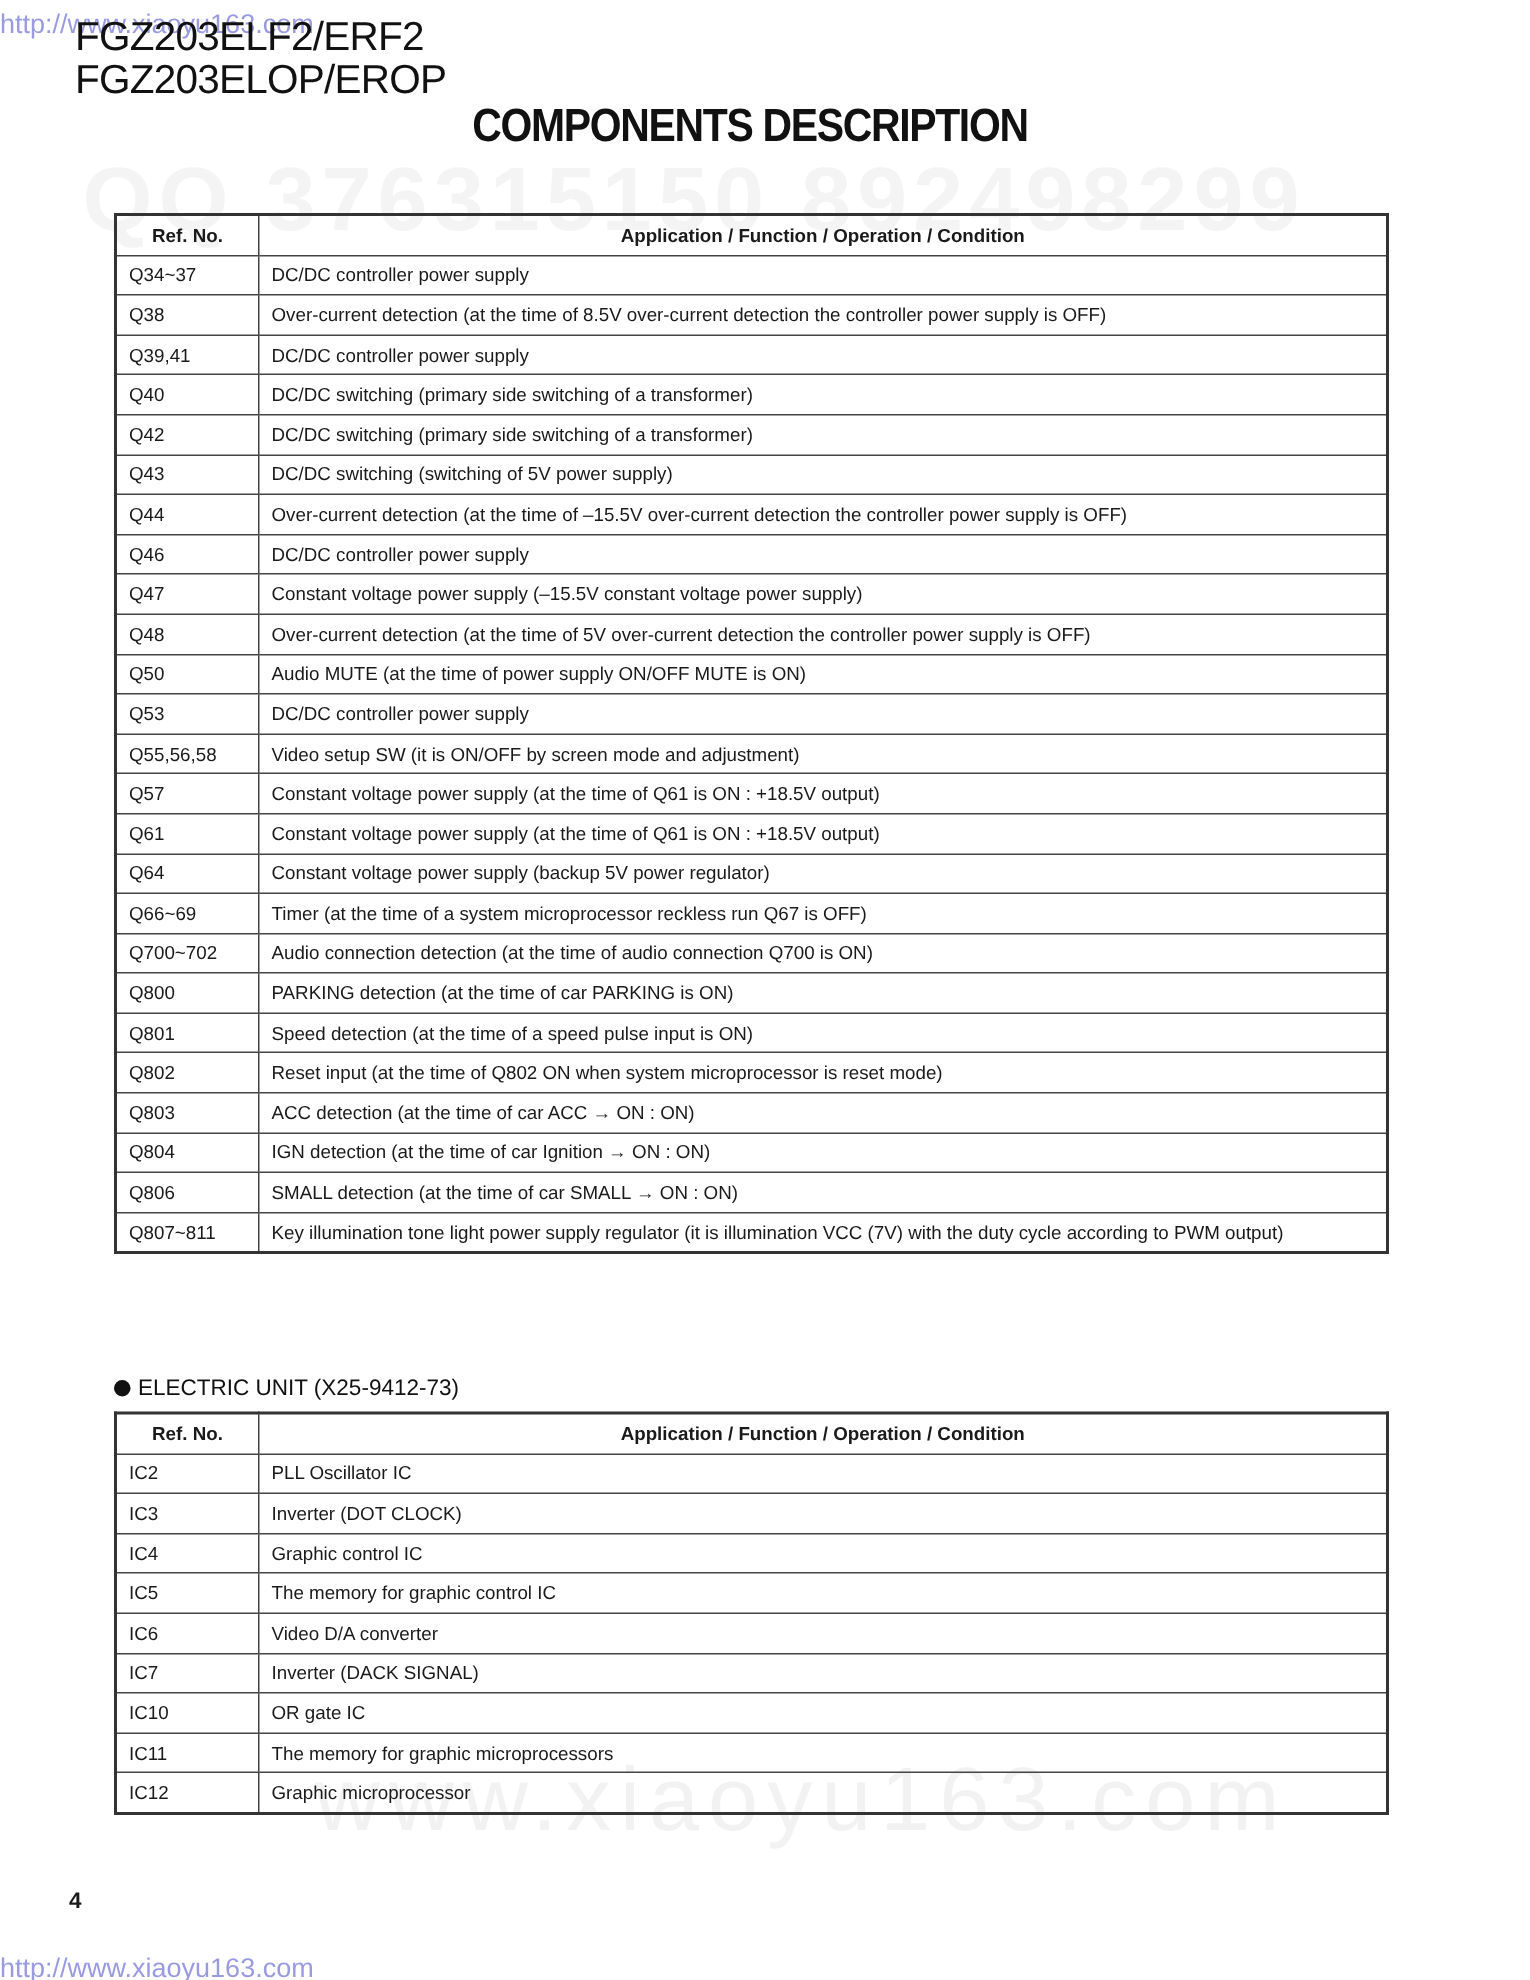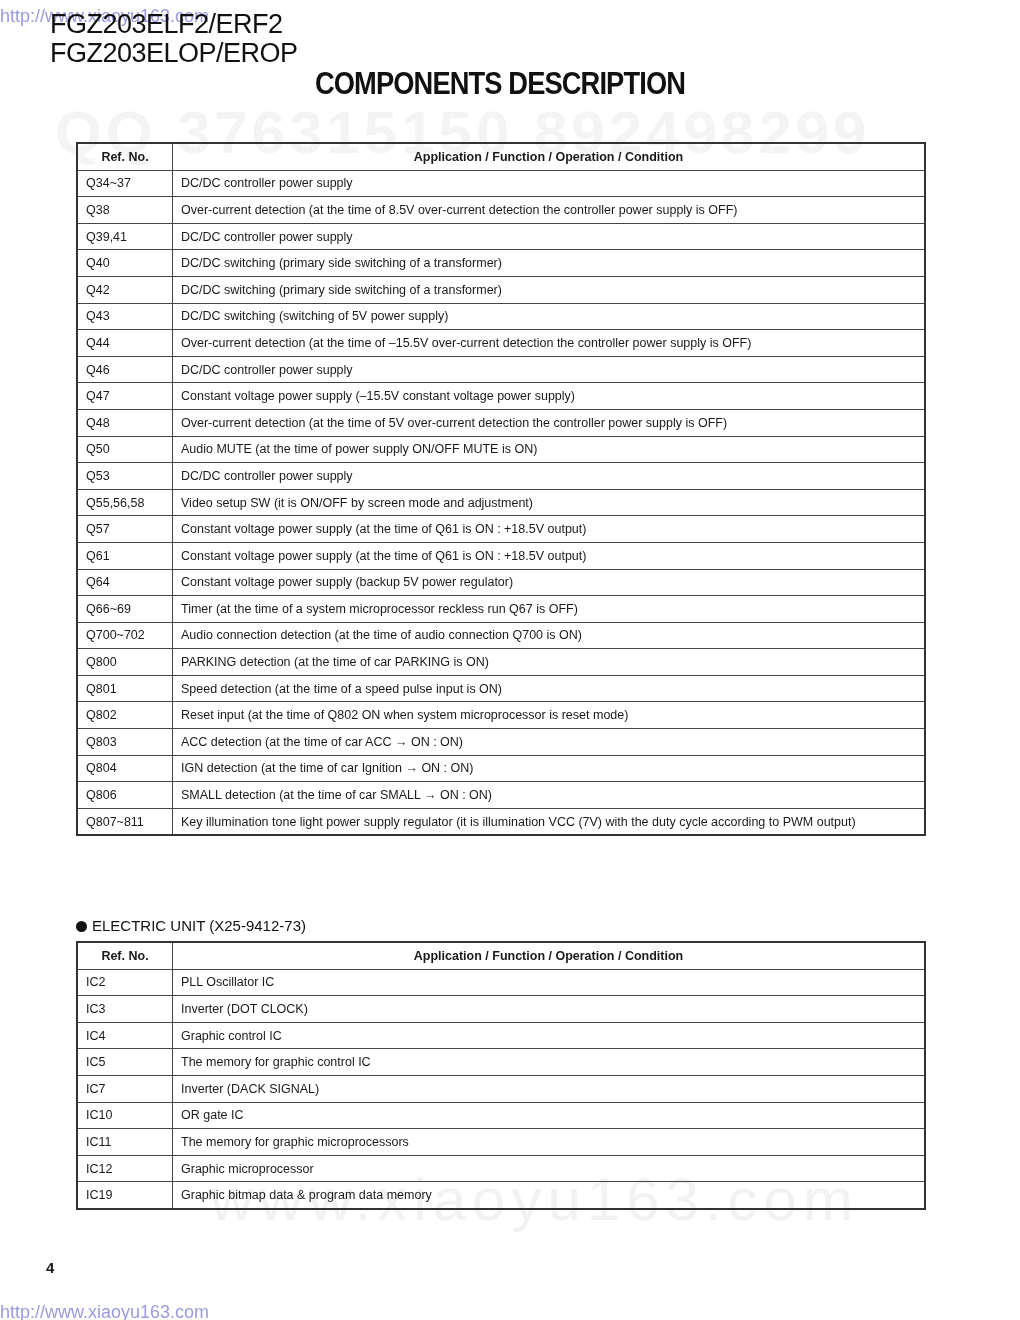--- a/index.html
+++ b/index.html
@@ -170,36 +170,36 @@
       </tr>
       <tr>
         <td class="ref">IC4</td>
         <td>Graphic control IC</td>
       </tr>
       <tr>
         <td class="ref">IC5</td>
         <td>The memory for graphic control IC</td>
       </tr>
       <tr>
+        <td class="ref">IC6</td>
+        <td>Video D/A converter</td>
+      </tr>
+      <tr>
         <td class="ref">IC7</td>
         <td>Inverter (DACK SIGNAL)</td>
       </tr>
       <tr>
         <td class="ref">IC10</td>
         <td>OR gate IC</td>
       </tr>
       <tr>
         <td class="ref">IC11</td>
         <td>The memory for graphic microprocessors</td>
       </tr>
       <tr>
         <td class="ref">IC12</td>
         <td>Graphic microprocessor</td>
       </tr>
-      <tr>
-        <td class="ref">IC19</td>
-        <td>Graphic bitmap data &amp; program data memory</td>
-      </tr>
     </tbody>
 </table>
 
 <div class="page-num">4</div>
 <div class="url bottom">http://www.xiaoyu163.com</div>
 
 </body></html>

